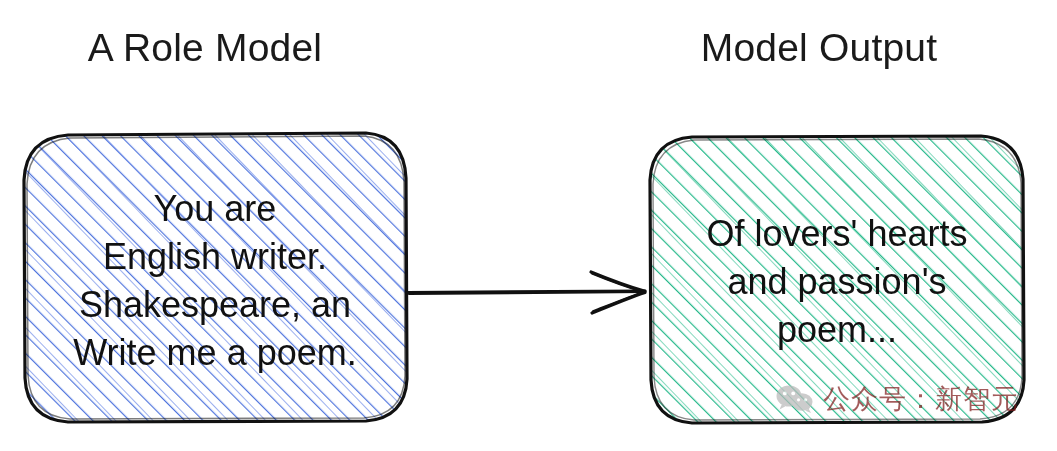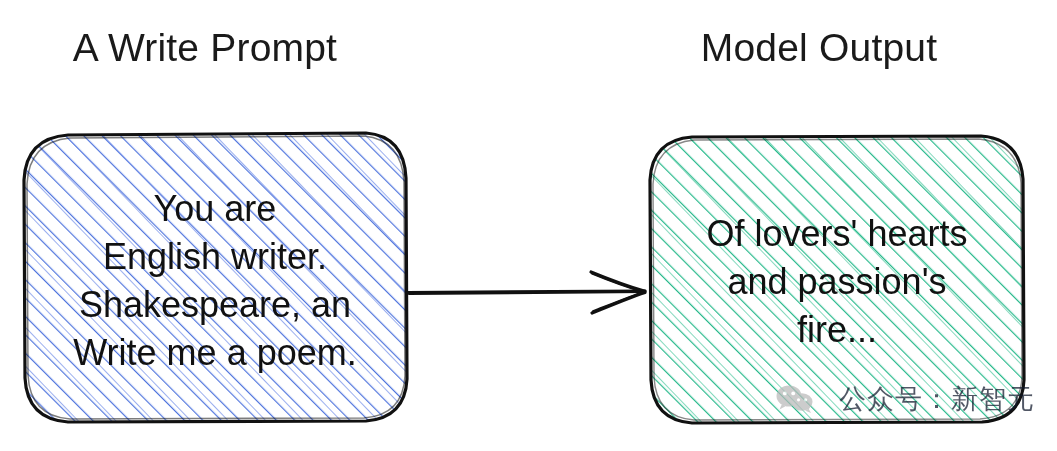--- a/index.html
+++ b/index.html
@@ -105,33 +105,32 @@
     top: 381px;
     display: flex;
     align-items: center;
     gap: 9px;
     opacity: 0.72;
     pointer-events: none;
   }
   #watermark .wm-text {
     font-family: "DejaVu Sans", sans-serif;
     font-size: 27px;
-    color: #0f172a;
+    color: #7f1d1d;
     letter-spacing: 1px;
     white-space: nowrap;
-    margin-left: 16px;
   }
   #watermark svg { display: block; }
 </style>
 </head>
 <body>
 
 <div id="canvas">
 
-  <div class="heading" id="heading-prompt">A Write Prompt</div>
+  <div class="heading" id="heading-prompt">A Role Model</div>
 
   <div class="heading" id="heading-output">Model Output</div>
 
   <div class="node-box" id="box-prompt">
     <svg class="node-svg" width="394" height="302" viewBox="0 0 394 302">
       <defs>
         <pattern id="hatch-blue" patternUnits="userSpaceOnUse" width="13" height="13" patternTransform="rotate(-45)">
           <line x1="0" y1="0" x2="0" y2="13" stroke="#4f74dd" stroke-width="2.4"></line>
         </pattern>
         <pattern id="hatch-blue2" patternUnits="userSpaceOnUse" width="27" height="27" patternTransform="rotate(-44)">
@@ -181,21 +180,21 @@
         <rect x="0" y="0" width="382" height="296" fill="url(#hatch-green2)"></rect>
       </g>
       <path d="M 4,48 Q 6,8 46,5 L 335,4 Q 374,7 377,47 L 378,248
                Q 376,287 336,290 L 46,291 Q 7,288 5,248 Z" fill="none" stroke="#111111" stroke-width="3.2" stroke-linecap="round" stroke-linejoin="round"></path>
       <path d="M 7,52 Q 9,12 48,8 L 333,7 Q 372,11 375,51 L 376,245
                Q 374,284 334,287 L 48,288 Q 10,285 8,245 Z" fill="none" stroke="#111111" stroke-width="1.4" opacity="0.5" stroke-linecap="round" stroke-linejoin="round"></path>
     </svg>
     <div class="node-text">
       <span class="node-line">Of lovers' hearts</span>
       <span class="node-line">and passion's</span>
-      <span class="node-line">fire...</span>
+      <span class="node-line">poem...</span>
     </div>
   </div>
 
   <svg id="arrow-svg" viewBox="0 0 260 72">
 
     <path d="M 8,34.5 C 70,33.4 150,33.6 245,33.0" fill="none" stroke="#111111" stroke-width="3" stroke-linecap="round"></path>
     <path d="M 9,36.0 C 72,35.2 152,35.0 245,33.8" fill="none" stroke="#111111" stroke-width="2.2" stroke-linecap="round"></path>
 
     <path d="M 191,14 C 208,21 230,29 245,33.4" fill="none" stroke="#111111" stroke-width="3.2" stroke-linecap="round"></path>
     <path d="M 192,15.6 C 209,22.6 231,30.4 245,34.6" fill="none" stroke="#111111" stroke-width="2" stroke-linecap="round"></path>

